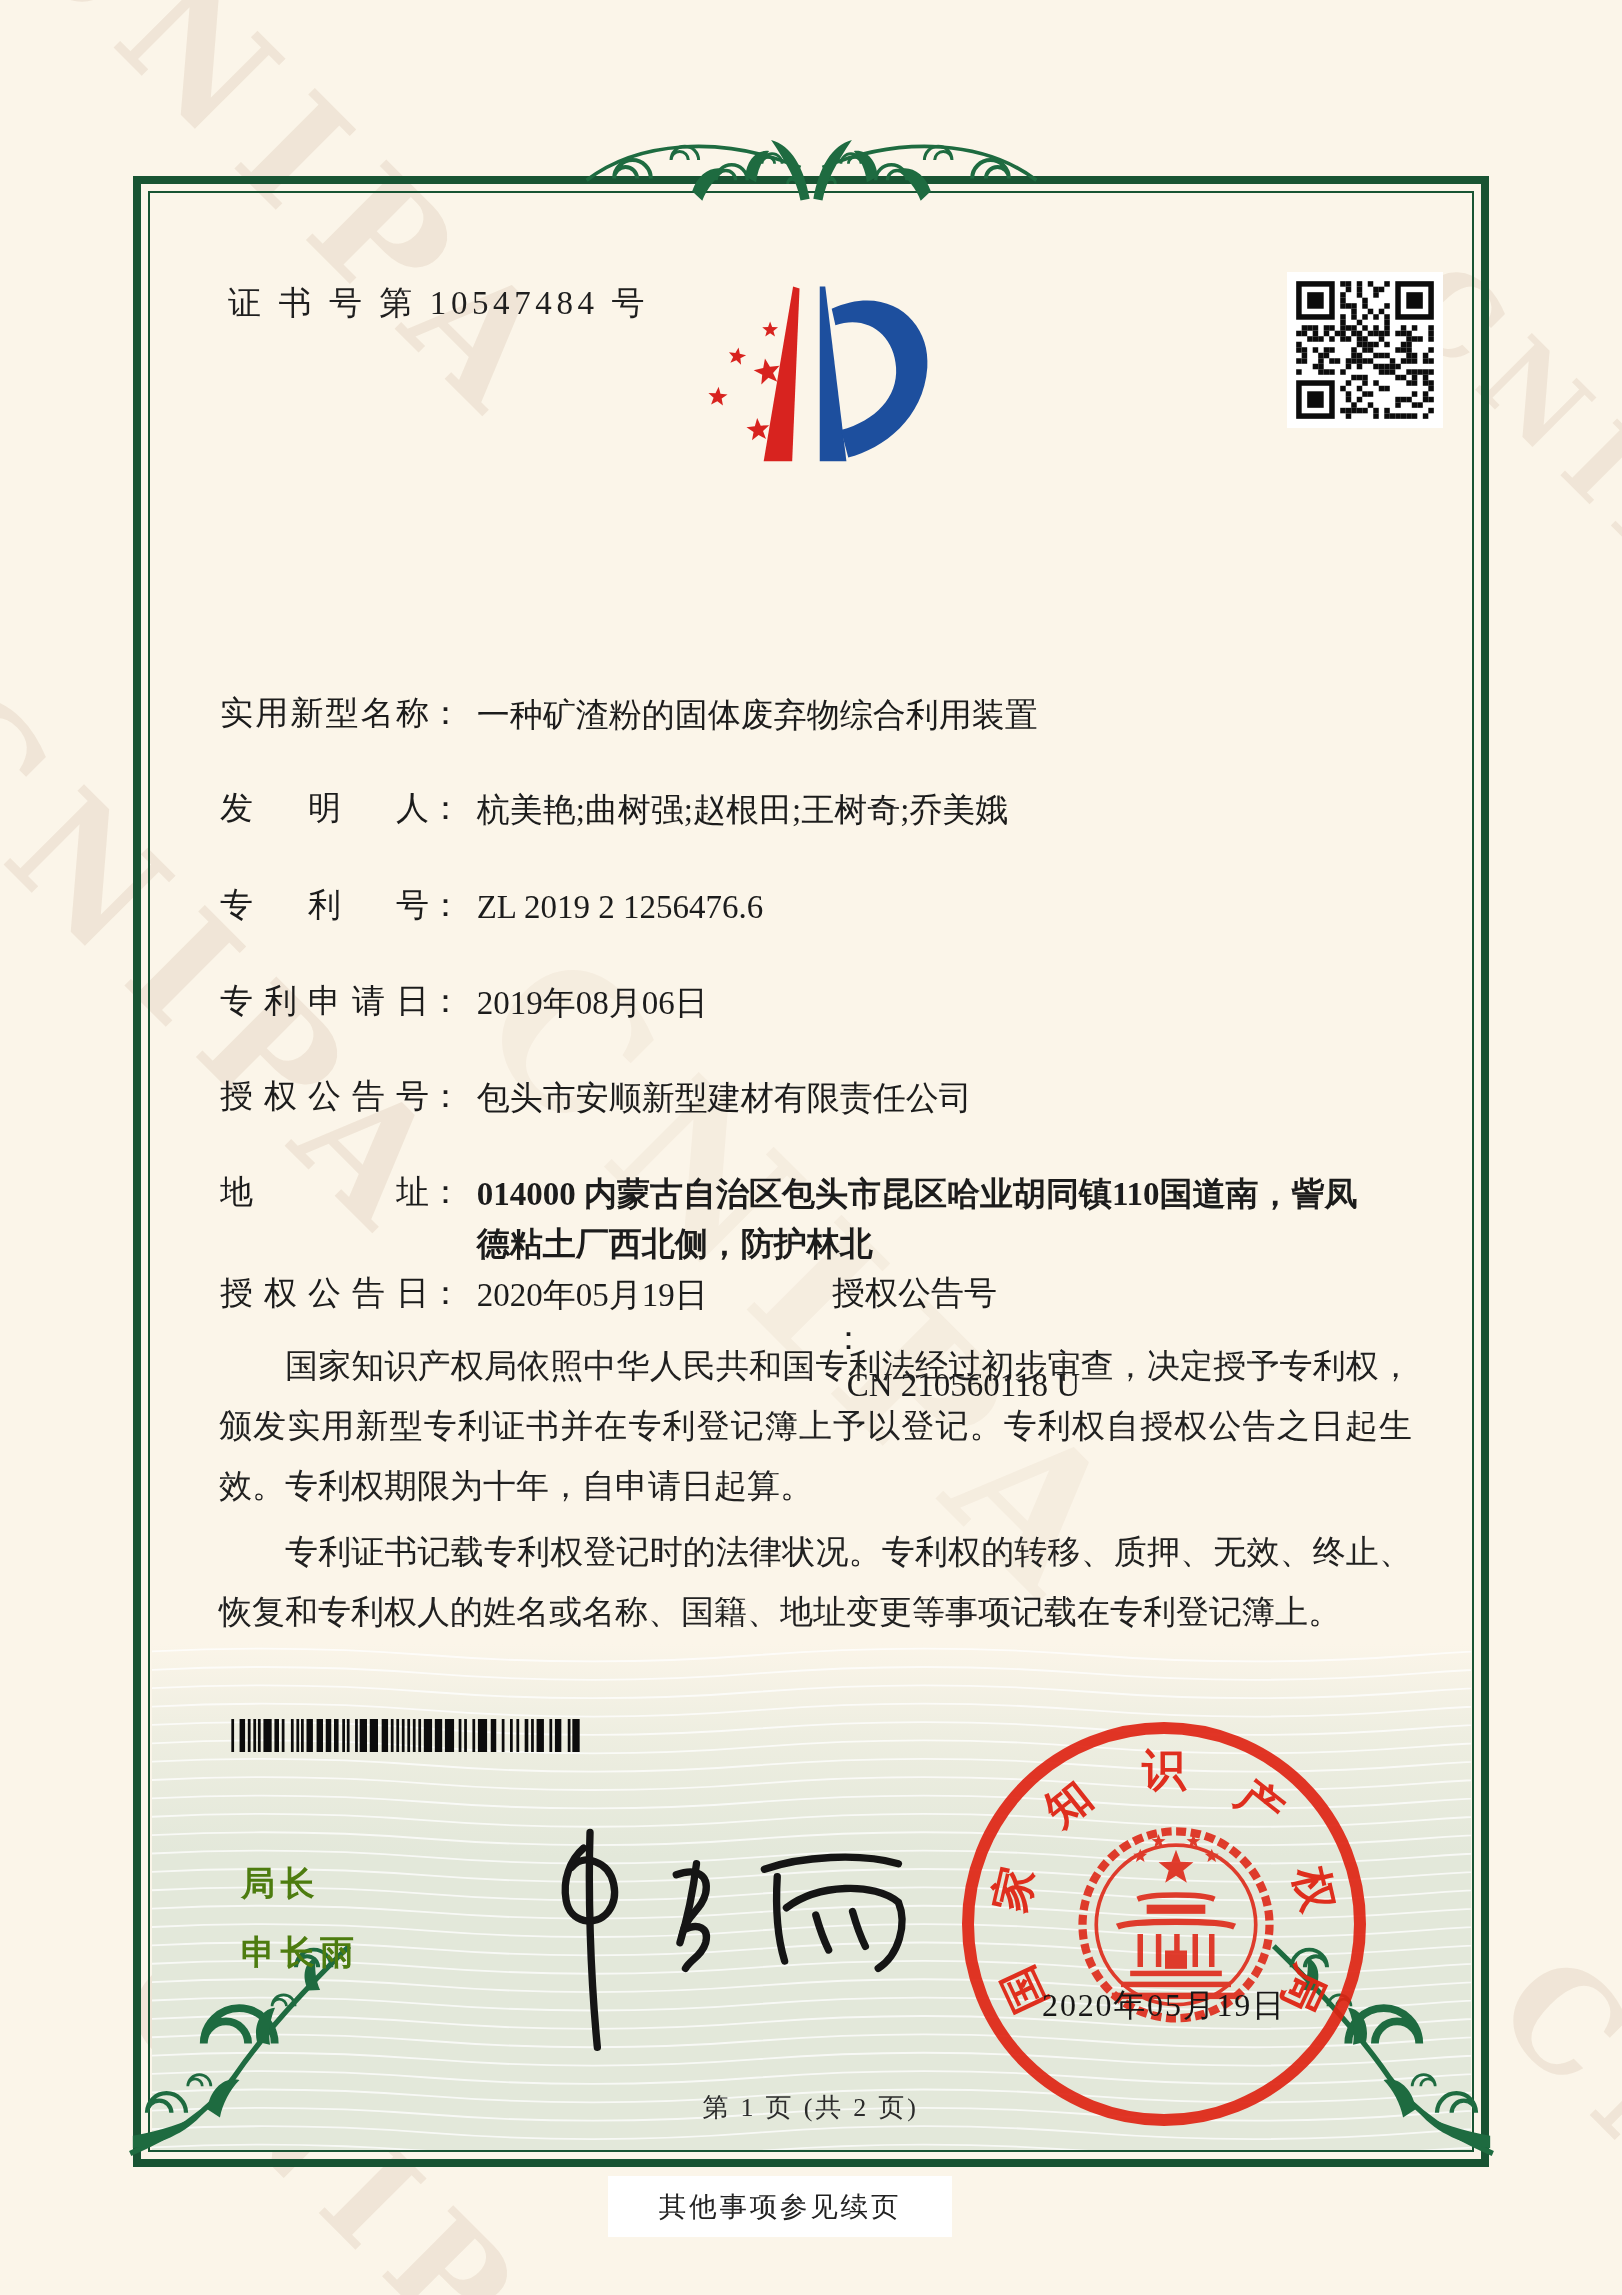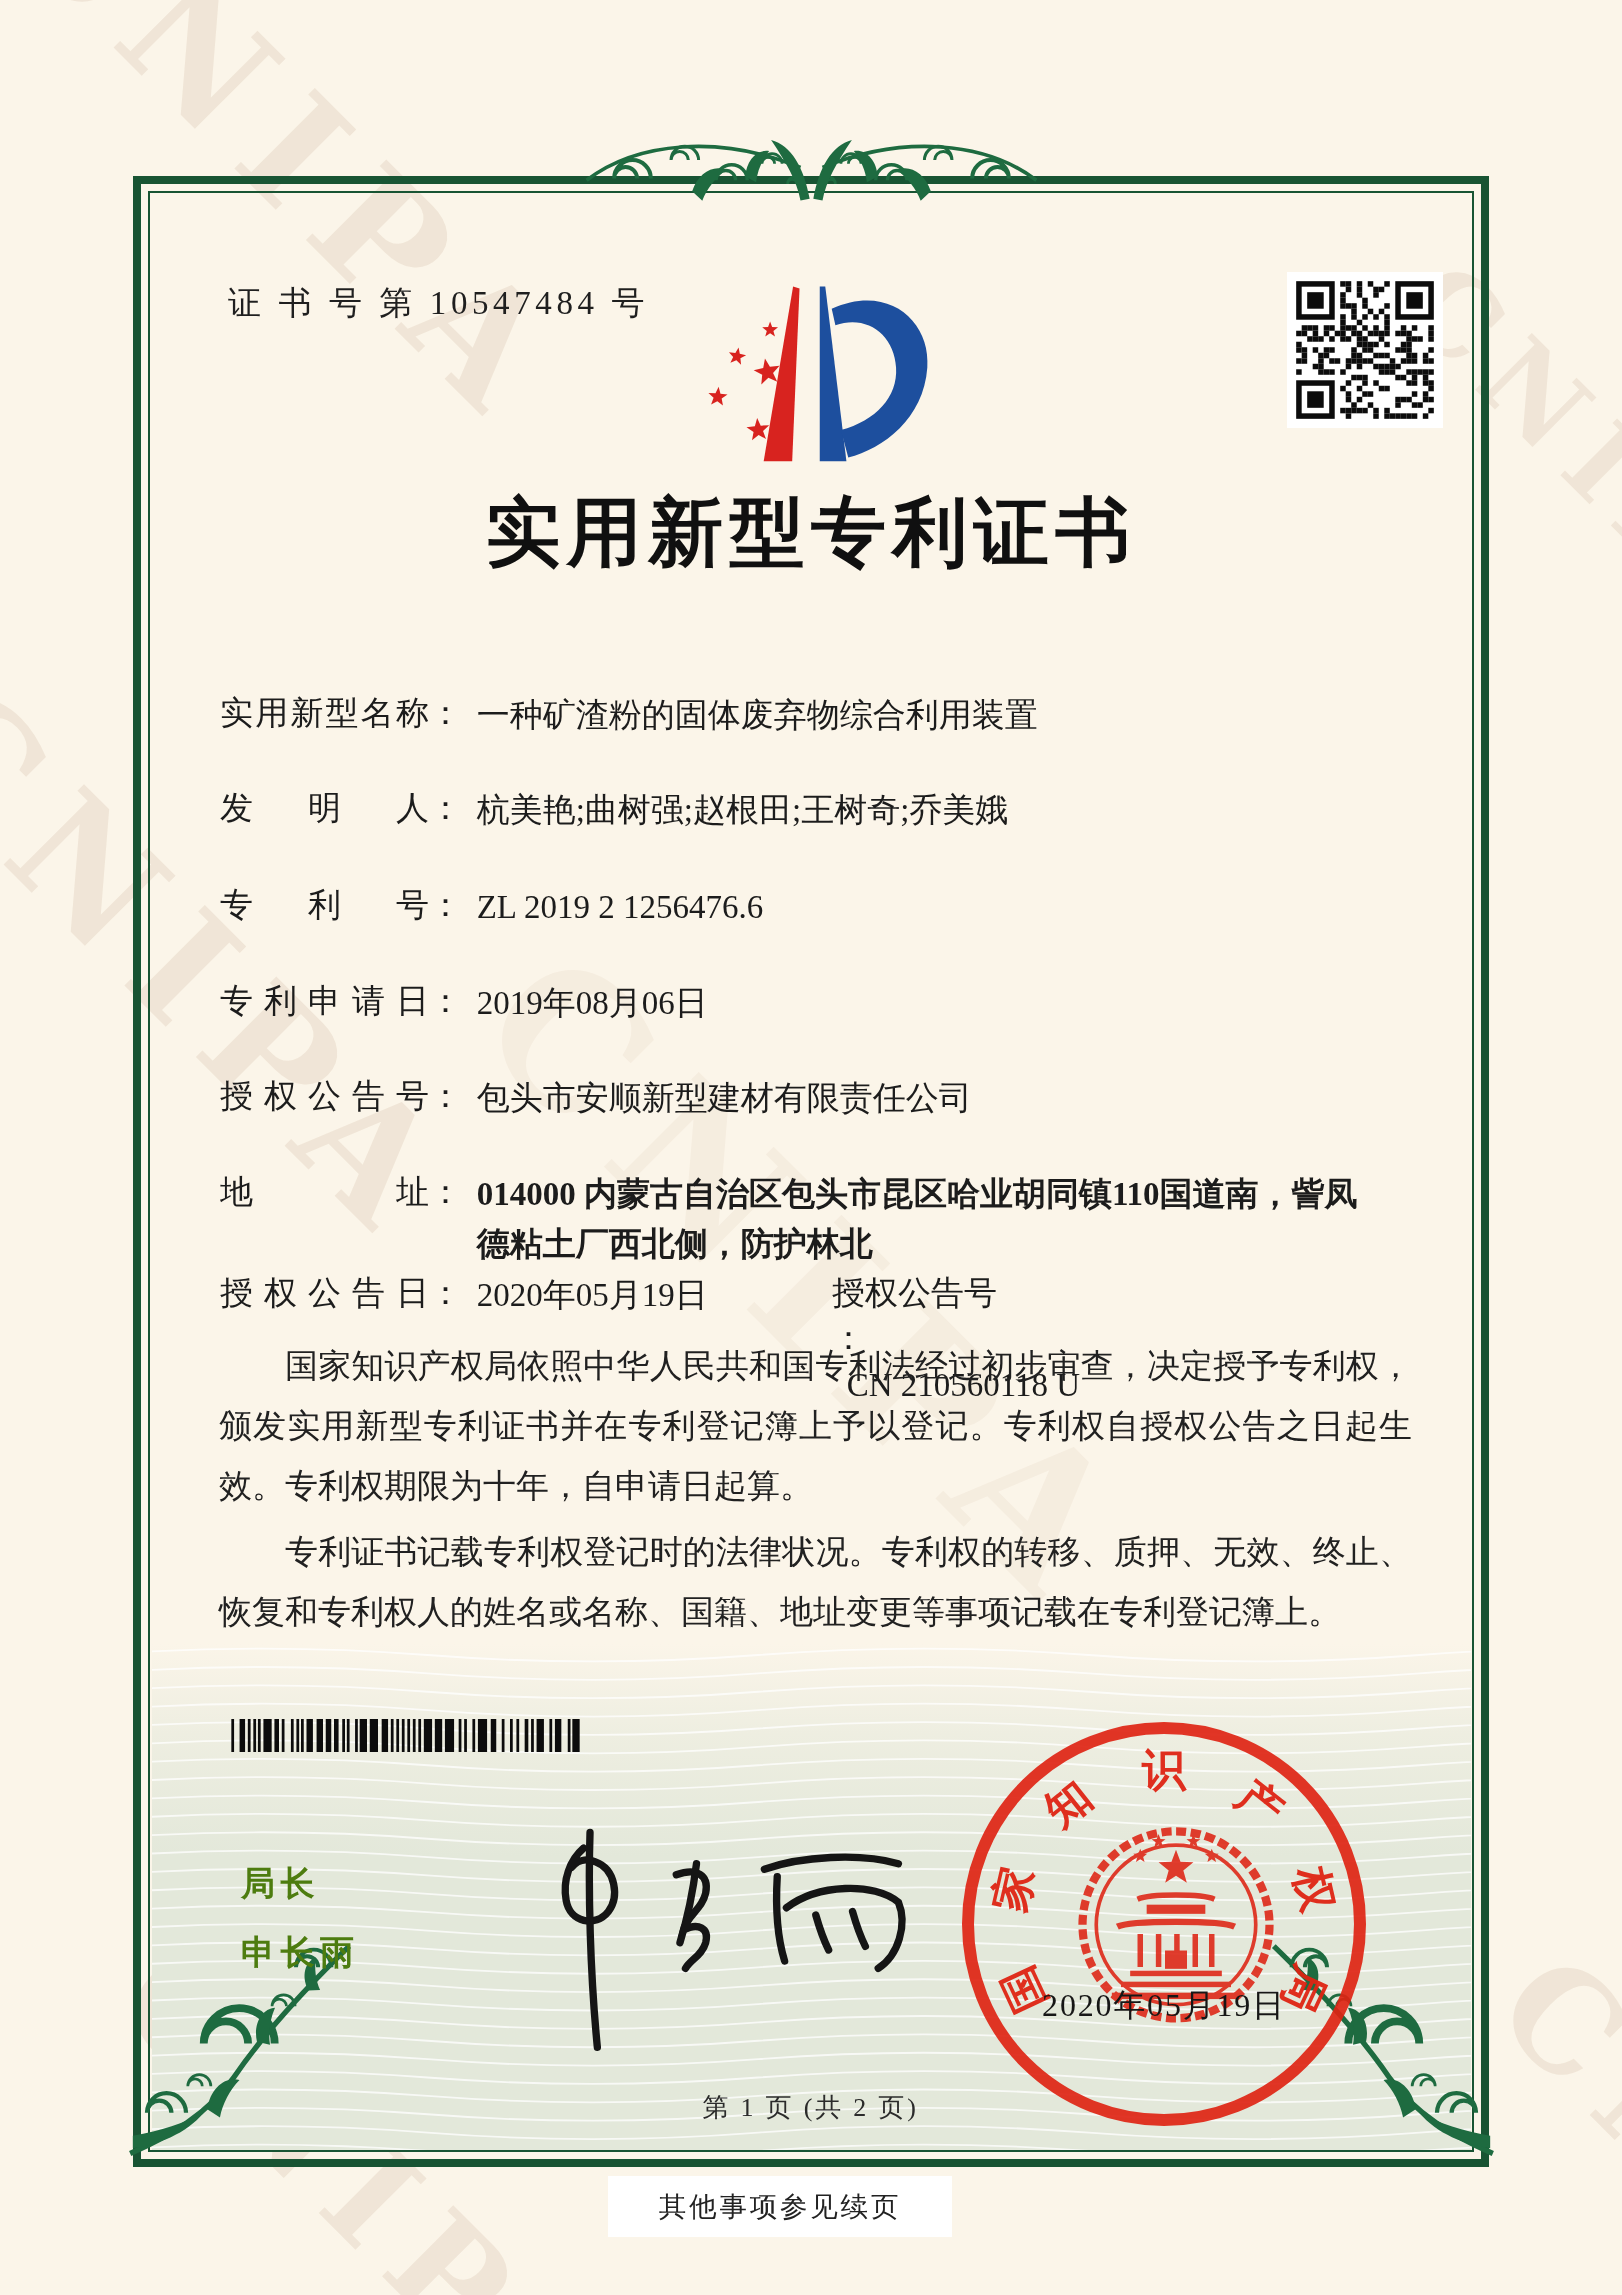--- a/index.html
+++ b/index.html
@@ -369,21 +369,20 @@
         <rect x="16" y="16" width="30" height="30" fill="#fff"></rect>
         <rect x="22" y="22" width="18" height="18" fill="#0c0c0c"></rect>
         <rect x="118" y="10" width="42" height="42" fill="#0c0c0c"></rect>
         <rect x="124" y="16" width="30" height="30" fill="#fff"></rect>
         <rect x="130" y="22" width="18" height="18" fill="#0c0c0c"></rect>
         <rect x="10" y="118" width="42" height="42" fill="#0c0c0c"></rect>
         <rect x="16" y="124" width="30" height="30" fill="#fff"></rect>
         <rect x="22" y="130" width="18" height="18" fill="#0c0c0c"></rect>
       </svg>
   </div>
-  <div class="title">实用新型专利证书</div>
 
   <div class="field" style="top:691px;">
     <span class="jlabel">实用新型名称</span>
       <span class="colon">：</span>
     <span class="fval">一种矿渣粉的固体废弃物综合利用装置</span>
   </div>
   <div class="field" style="top:786px;">
     <span class="jlabel">发明人</span>
       <span class="colon">：</span>
     <span class="fval">杭美艳;曲树强;赵根田;王树奇;乔美娥</span>

